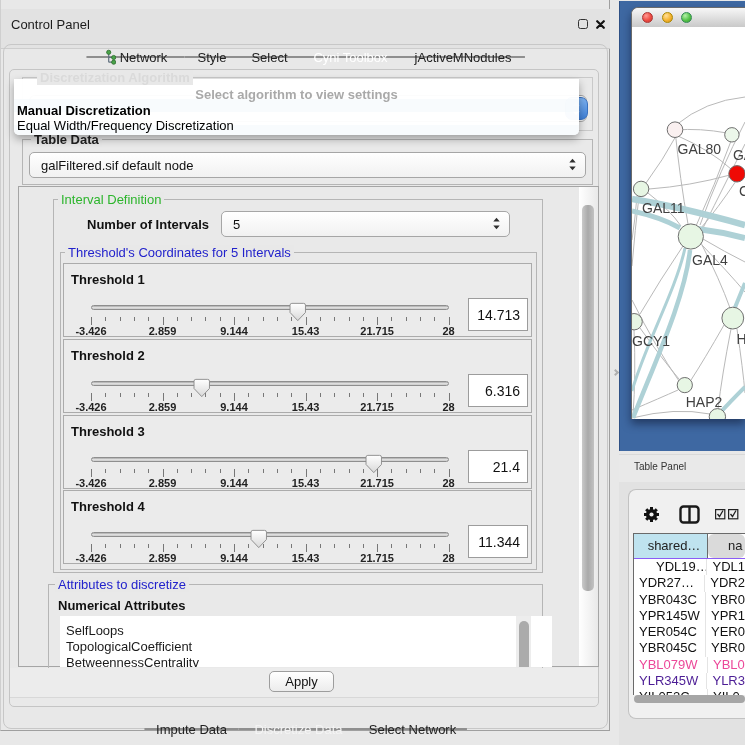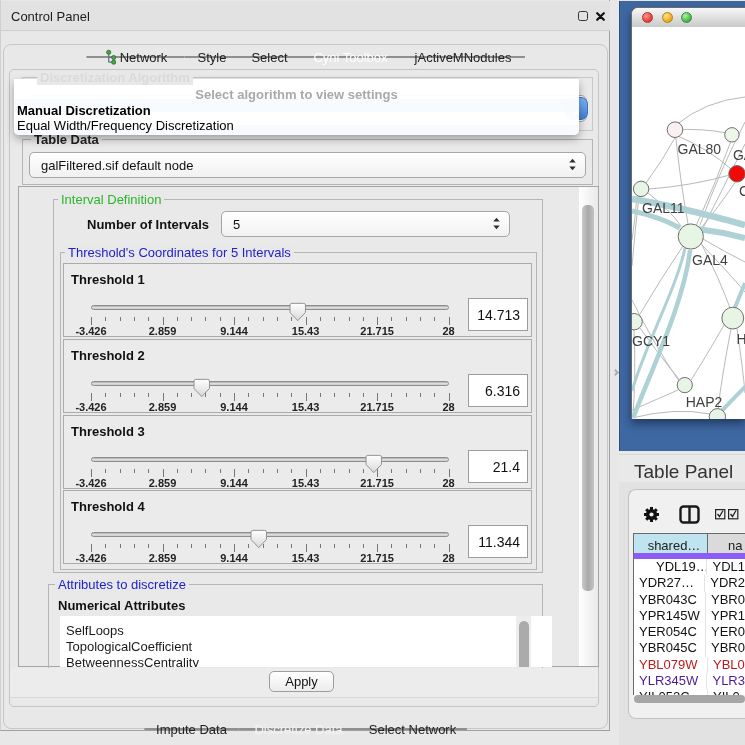--- a/index.html
+++ b/index.html
@@ -1,21 +1,21 @@
 <!DOCTYPE html>
 <html><head>
 <meta charset="utf-8">
 <style>
 * { margin:0; padding:0; box-sizing:border-box; }
 html,body { width:745px; height:745px; overflow:hidden; background:#e8e8e8;
   font-family:"Liberation Sans", sans-serif; }
 .abs { position:absolute; }
 #cp { position:absolute; left:0; top:0; width:610px; height:731px; background:#e8e8e8;
   border-right:1px solid #9f9f9f; border-bottom:1px solid #9f9f9f; border-left:1px solid #cfcfcf;}
-#titlebar { position:absolute; left:0; top:1px; width:609px; height:30px;
+#titlebar { position:absolute; left:0; top:9px; width:609px; height:40px;
   background:#e2e2e2; border-bottom:1px solid #cdcdcd; }
 #titlebar .t { position:absolute; left:10px; top:8px; font-size:13px; color:#1c1c1c; }
 .seg { position:absolute; display:flex; height:24px; font-size:13px; color:#222; z-index:3; }
 .seg > div { background:linear-gradient(#fefefe,#eeeeee); border:1px solid #8f8f8f;
   border-left:none; display:flex; align-items:center; justify-content:center; white-space:nowrap;margin-top:24px; }
 .seg > div:first-child { border-left:1px solid #8f8f8f; border-radius:4px 0 0 4px; }
 .seg > div:last-child { border-radius:0 4px 4px 0; }
 .seg > div.sel { background:linear-gradient(#7d7d7d,#636363); color:#fff; }
 .gbox { position:absolute; border:1px solid #b5b5b5; }
 .gtitle { position:absolute; font-size:13px; background:#e8e8e8; padding:0 3px; white-space:nowrap; }
@@ -390,21 +390,21 @@
     <text x="739" y="196">C</text>
     <text x="642" y="212.5">GAL11</text>
     <text x="692" y="264.5">GAL4</text>
     <text x="632" y="345.5">GCY1</text>
     <text x="736.4" y="343.5">HI</text>
     <text x="685.7" y="407">HAP2</text>
   </g>
 </svg>
 
 <div class="abs" style="left:619px; top:454px; width:126px; height:28px; background:#e9e9e9; border-top:1px solid #d9d9d9;">
-  <span style="position:absolute; left:15px; top:6px; font-size:19px; color:#333;">Table Panel</span>
+  <span style="position:absolute; left:15px; top:6px; font-size:10px; color:#333;">Table Panel</span>
 </div>
 <div class="abs" style="left:619px; top:482px; width:126px; height:263px; background:#e2e2e2;"></div>
 <div class="abs" style="left:628px; top:489px; width:117px; height:230px; background:#f0f0f0; border:1px solid #c2c2c2; border-radius:8px 0 0 8px; border-right:none;"></div>
 
 <svg class="abs" style="left:643px; top:506px;" width="17" height="17" viewBox="0 0 17 17">
   <g fill="#111">
     <circle cx="8.5" cy="8.5" r="5.6"></circle>
     <g stroke="#111" stroke-width="3" stroke-linecap="butt">
       <line x1="8.5" y1="1" x2="8.5" y2="16"></line>
       <line x1="1" y1="8.5" x2="16" y2="8.5"></line>
@@ -421,23 +421,23 @@
 </svg>
 
 <svg class="abs" style="left:715px; top:509px;" width="24" height="11" viewBox="0 0 24 11">
   <rect x="0.6" y="0.6" width="9.2" height="9.2" fill="none" stroke="#222" stroke-width="1.2"></rect>
   <path d="M2.5 5 L4.5 7.5 L8 1.5" fill="none" stroke="#222" stroke-width="1.3"></path>
   <rect x="13.6" y="0.6" width="9.2" height="9.2" fill="none" stroke="#222" stroke-width="1.2"></rect>
   <path d="M15.5 5 L17.5 7.5 L21 1.5" fill="none" stroke="#222" stroke-width="1.3"></path>
 </svg>
 
 <div class="abs" style="left:633px; top:533px; width:112px; height:162px; background:#fff; border-top:1px solid #6a6a6a; border-left:1px solid #6a6a6a; overflow:hidden; font-size:13px;">
-  <div style="display:flex; height:25px; border-bottom:6px solid #8b5cf6;">
+  <div style="display:flex; height:25px; border-bottom:1px solid #8b5cf6;">
     <div style="width:74px; background:#bfe3ef; border-right:1px solid #6a6a6a; text-align:center; text-indent:7px; line-height:24px; color:#222;">shared…</div>
-    <div style="flex:1; background:#dadada; line-height:24px; padding-left:20px; color:#222;">na</div>
+    <div style="flex:1; background:#dadada; line-height:24px; padding-left:20px; color:#222;border-radius:6px;">na</div>
   </div>
   <div id="rows">
       <div style="display:flex; height:16.3px; line-height:16.3px; color:#111;">
     <div style="width:74px; padding-left:22px; border-right:1px solid #e4e4e4; overflow:hidden;">YDL19…</div>
     <div style="flex:1; padding-left:5px;">YDL1</div>
       </div>
       <div style="display:flex; height:16.3px; line-height:16.3px; color:#111;">
     <div style="width:74px; padding-left:5px; border-right:1px solid #e4e4e4; overflow:hidden;">YDR27…</div>
     <div style="flex:1; padding-left:5px;">YDR2</div>
       </div>
@@ -450,21 +450,21 @@
     <div style="flex:1; padding-left:5px;">YPR1</div>
       </div>
       <div style="display:flex; height:16.3px; line-height:16.3px; color:#111;">
     <div style="width:74px; padding-left:5px; border-right:1px solid #e4e4e4; overflow:hidden;">YER054C</div>
     <div style="flex:1; padding-left:5px;">YER0</div>
       </div>
       <div style="display:flex; height:16.3px; line-height:16.3px; color:#111;">
     <div style="width:74px; padding-left:5px; border-right:1px solid #e4e4e4; overflow:hidden;">YBR045C</div>
     <div style="flex:1; padding-left:5px;">YBR0</div>
       </div>
-      <div style="display:flex; height:16.3px; line-height:16.3px; color:#b91c1c;">
+      <div style="display:flex; height:16.3px; line-height:16.3px; color:#ec4899;">
     <div style="width:74px; padding-left:5px; border-right:1px solid #e4e4e4; overflow:hidden;">YBL079W</div>
     <div style="flex:1; padding-left:5px;">YBL0</div>
       </div>
       <div style="display:flex; height:16.3px; line-height:16.3px; color:#4c1d95;justify-content:space-between;">
     <div style="width:74px; padding-left:5px; border-right:1px solid #e4e4e4; overflow:hidden;">YLR345W</div>
     <div style="flex:1; padding-left:5px;">YLR3</div>
       </div>
       <div style="display:flex; height:16.3px; line-height:16.3px; color:#111;">
     <div style="width:74px; padding-left:5px; border-right:1px solid #e4e4e4; overflow:hidden;">YIL052C</div>
     <div style="flex:1; padding-left:5px;">YIL0</div>

